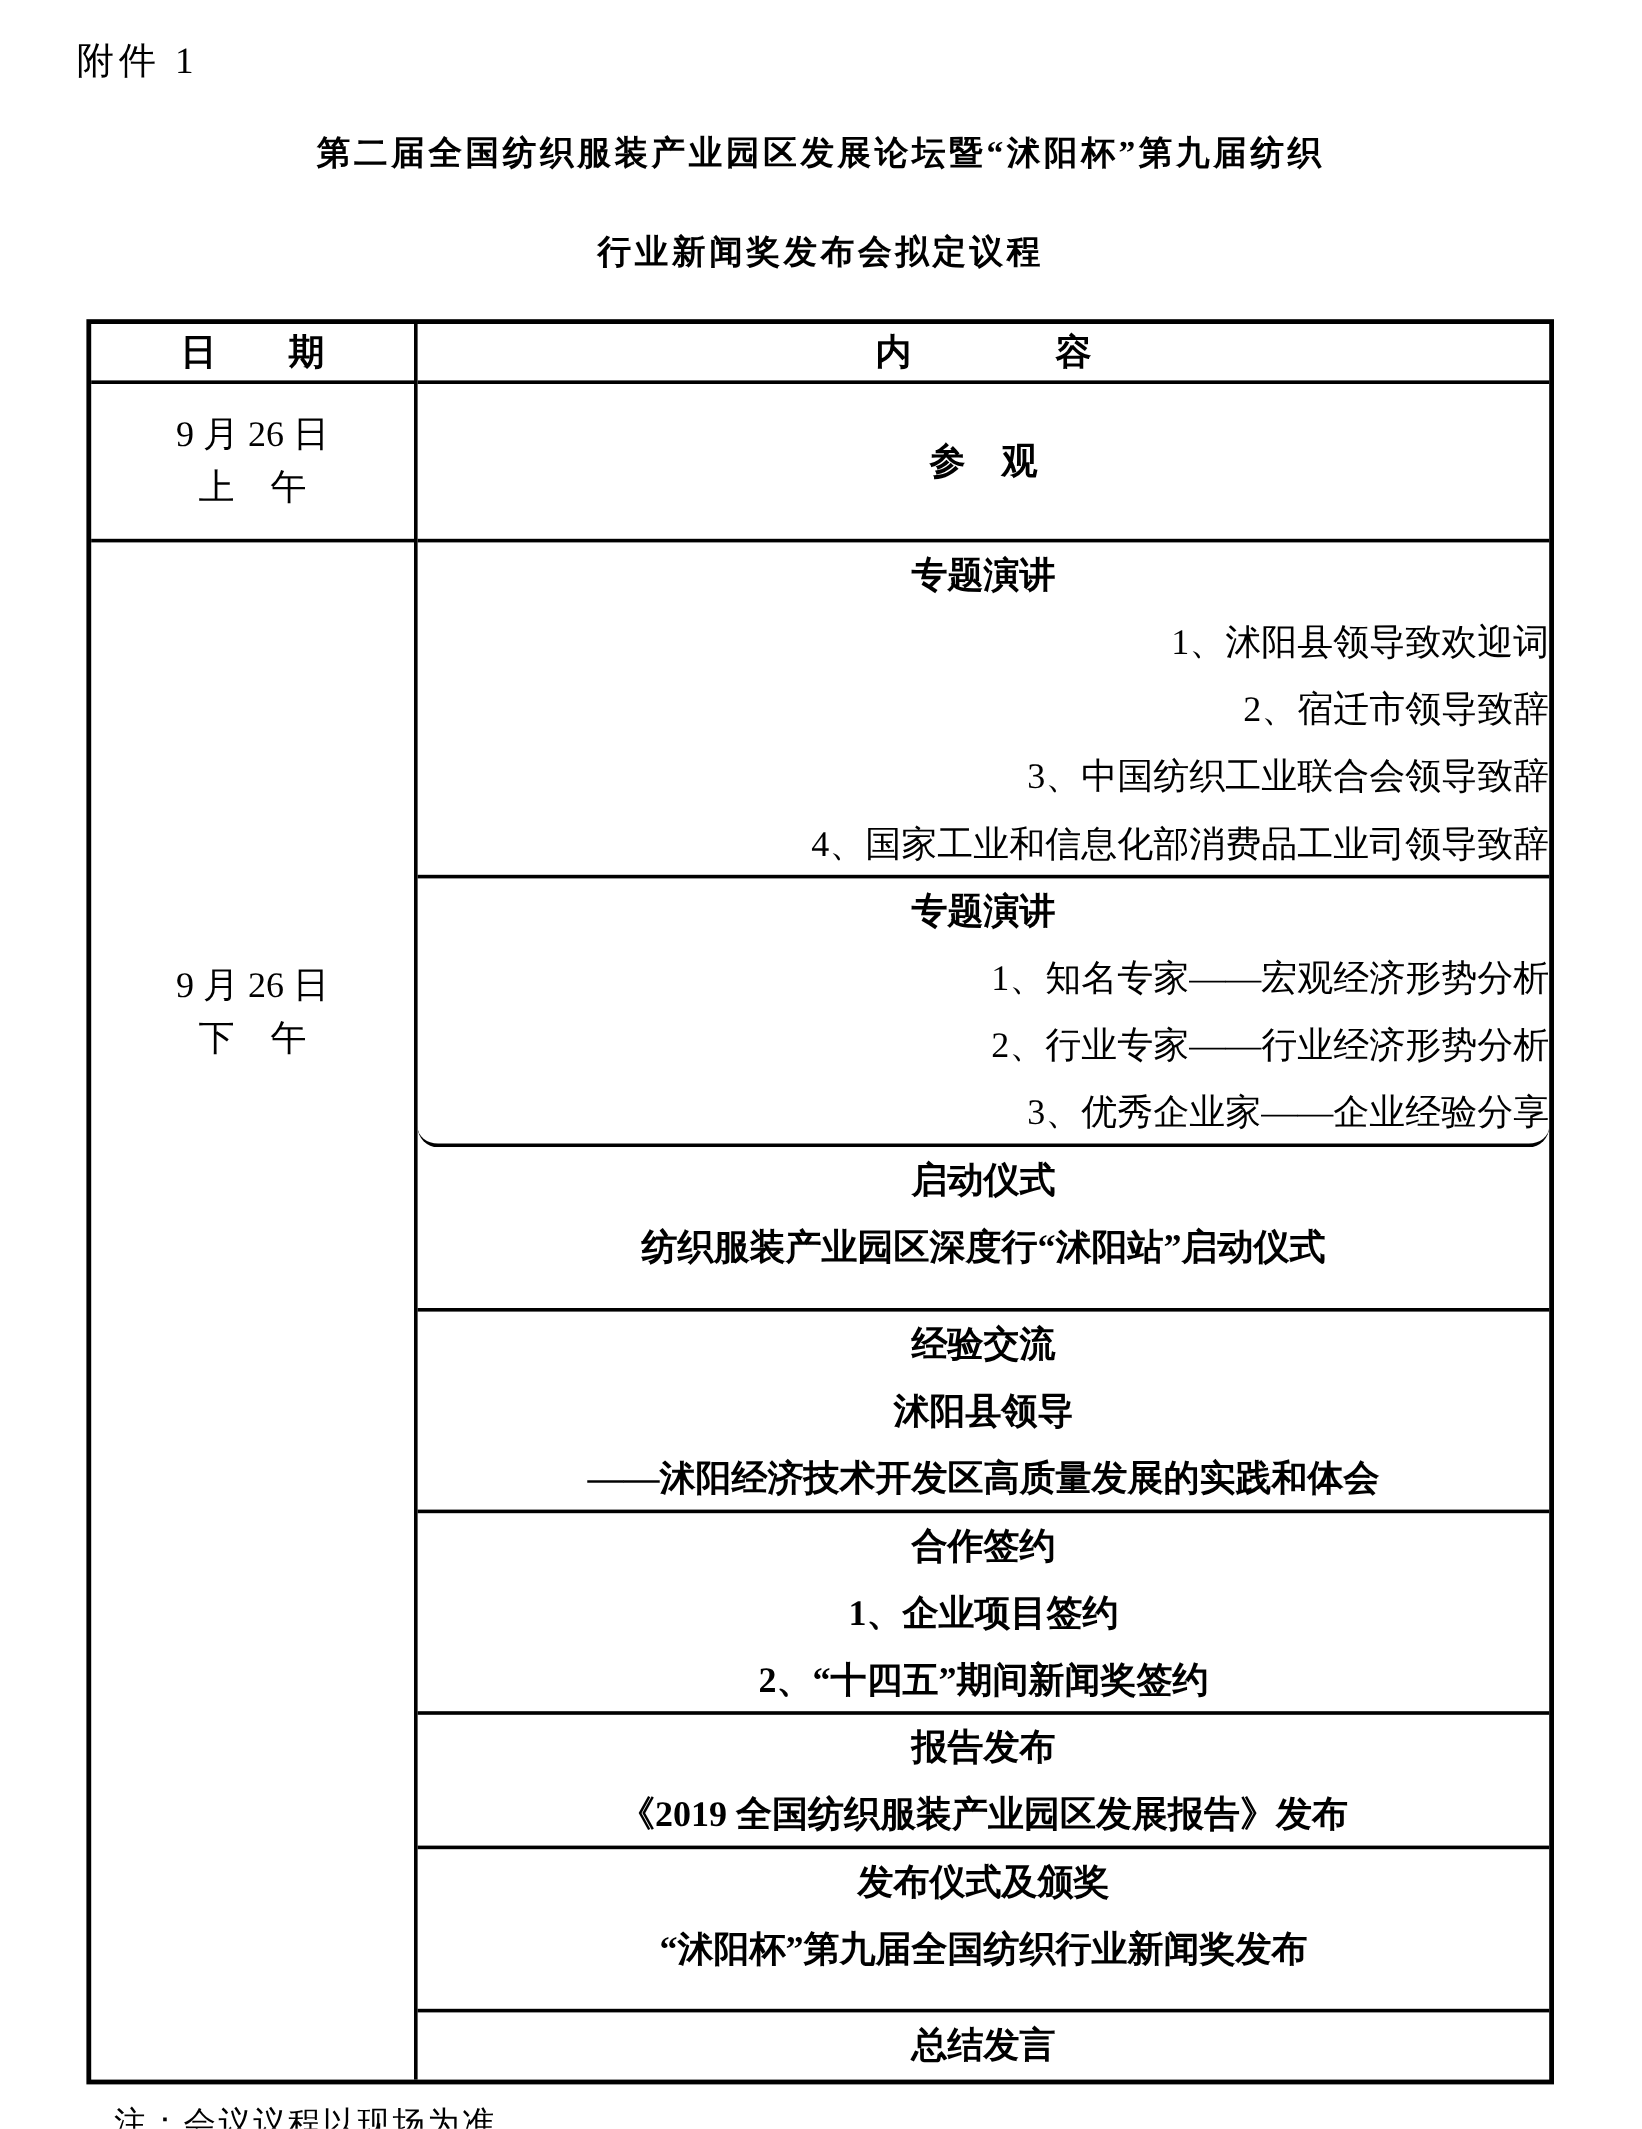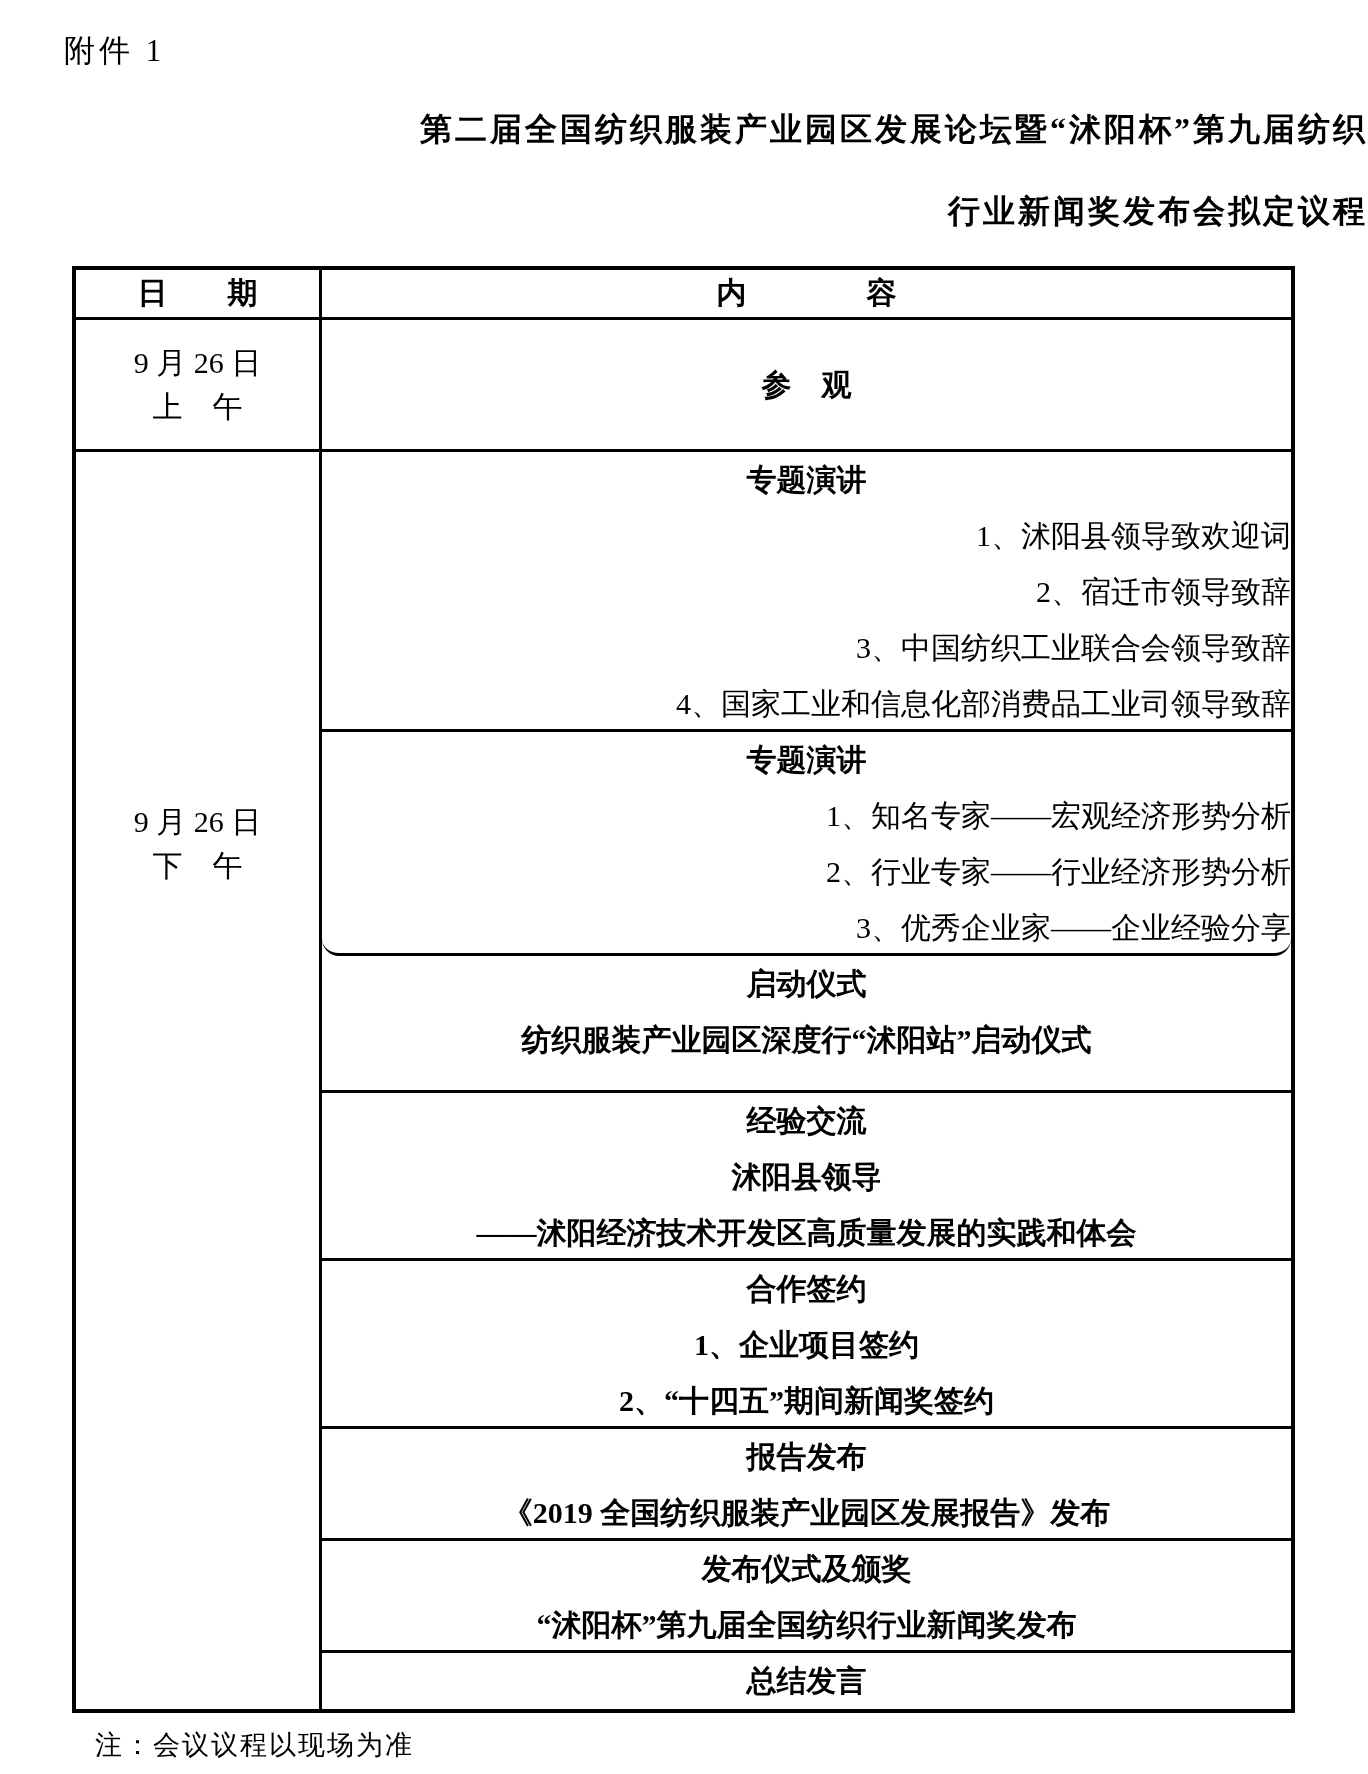--- a/index.html
+++ b/index.html
@@ -10,34 +10,34 @@
     font-family: "Liberation Serif", "DejaVu Serif", serif;
     overflow: hidden;
   }
   .attachment {
     margin: 30px 0 0 64px;
     font-size: 31px;
     letter-spacing: 4px;
   }
   .doc-title {
     margin-top: 16px;
-    text-align: right;
-    font-size: 32px;
+    text-align: center;
+    font-size: 28px;
     font-weight: bold;
     line-height: 82px;
     letter-spacing: 3px;
   }
   .agenda-table {
     margin: 14px 0 0 72px;
     width: 1223px;
     border: 4px solid #000;
     display: flex;
   }
   .col-dates {
-    width: 246px;
+    width: 272px;
     border-right: 3px solid #000;
     display: flex;
     flex-direction: column;
     flex-shrink: 0;
   }
   .col-content { flex: 1; display: flex; flex-direction: column; }
   .cell {
     font-size: 30px;
     display: flex;
     flex-direction: column;
@@ -122,21 +122,21 @@
         </div>
         <div class="section align-center" style="height: 168px;">
           <div class="section-title">合作签约</div>
           <div class="section-line">1、企业项目签约</div>
           <div class="section-line">2、“十四五”期间新闻奖签约</div>
         </div>
         <div class="section align-center" style="height: 112px;">
           <div class="section-title">报告发布</div>
           <div class="section-line">《2019 全国纺织服装产业园区发展报告》发布</div>
         </div>
-        <div class="section align-center" style="height: 112px;">
+        <div class="section align-center" style="height: 136px;">
           <div class="section-title">发布仪式及颁奖</div>
           <div class="section-line">“沭阳杯”第九届全国纺织行业新闻奖发布</div>
         </div>
         <div class="section align-center" style="height: 56px;">
           <div class="section-title">总结发言</div>
         </div>
       </div>
   </div>
 </div>
 

